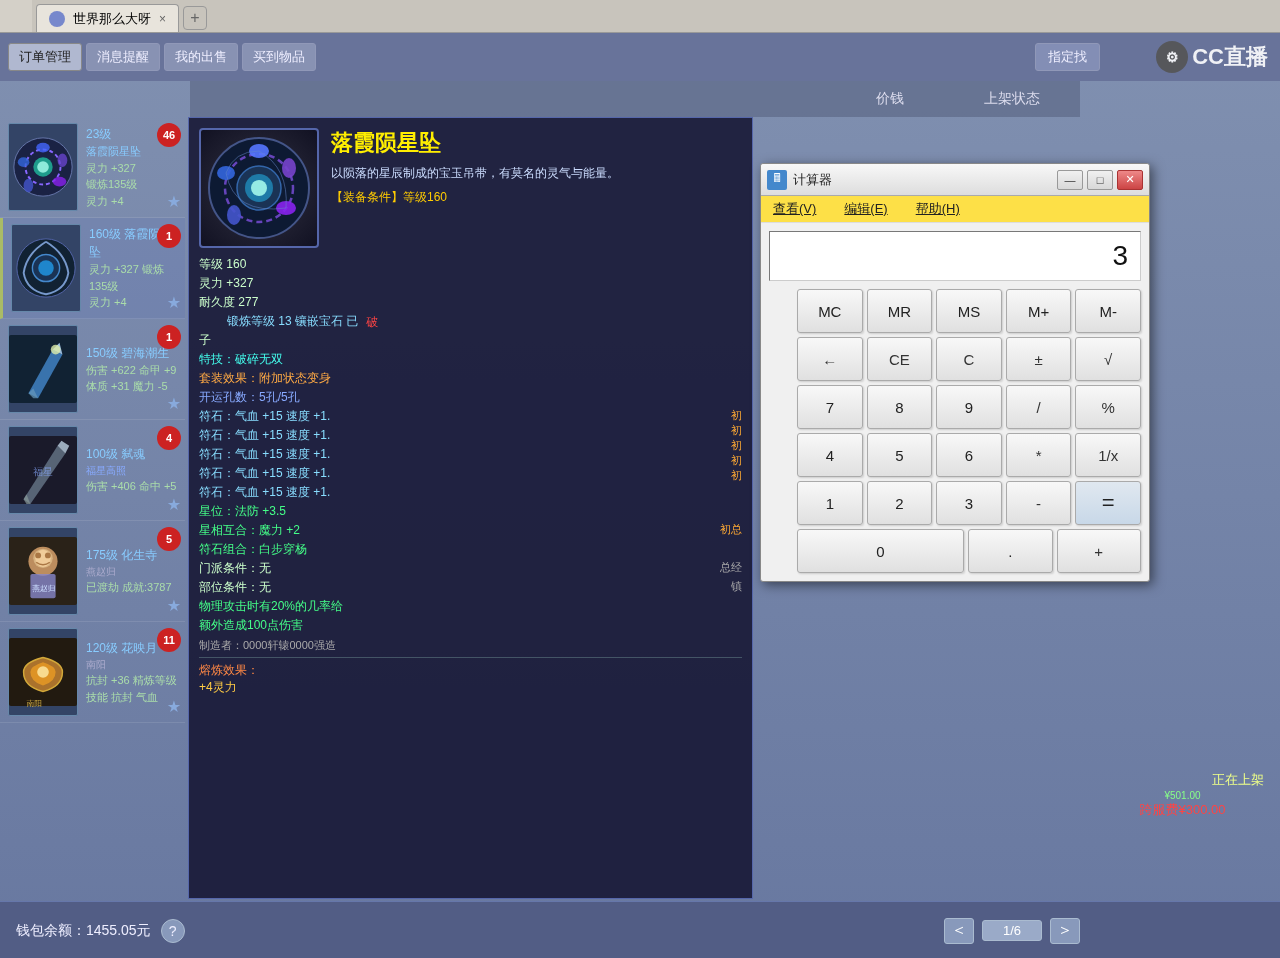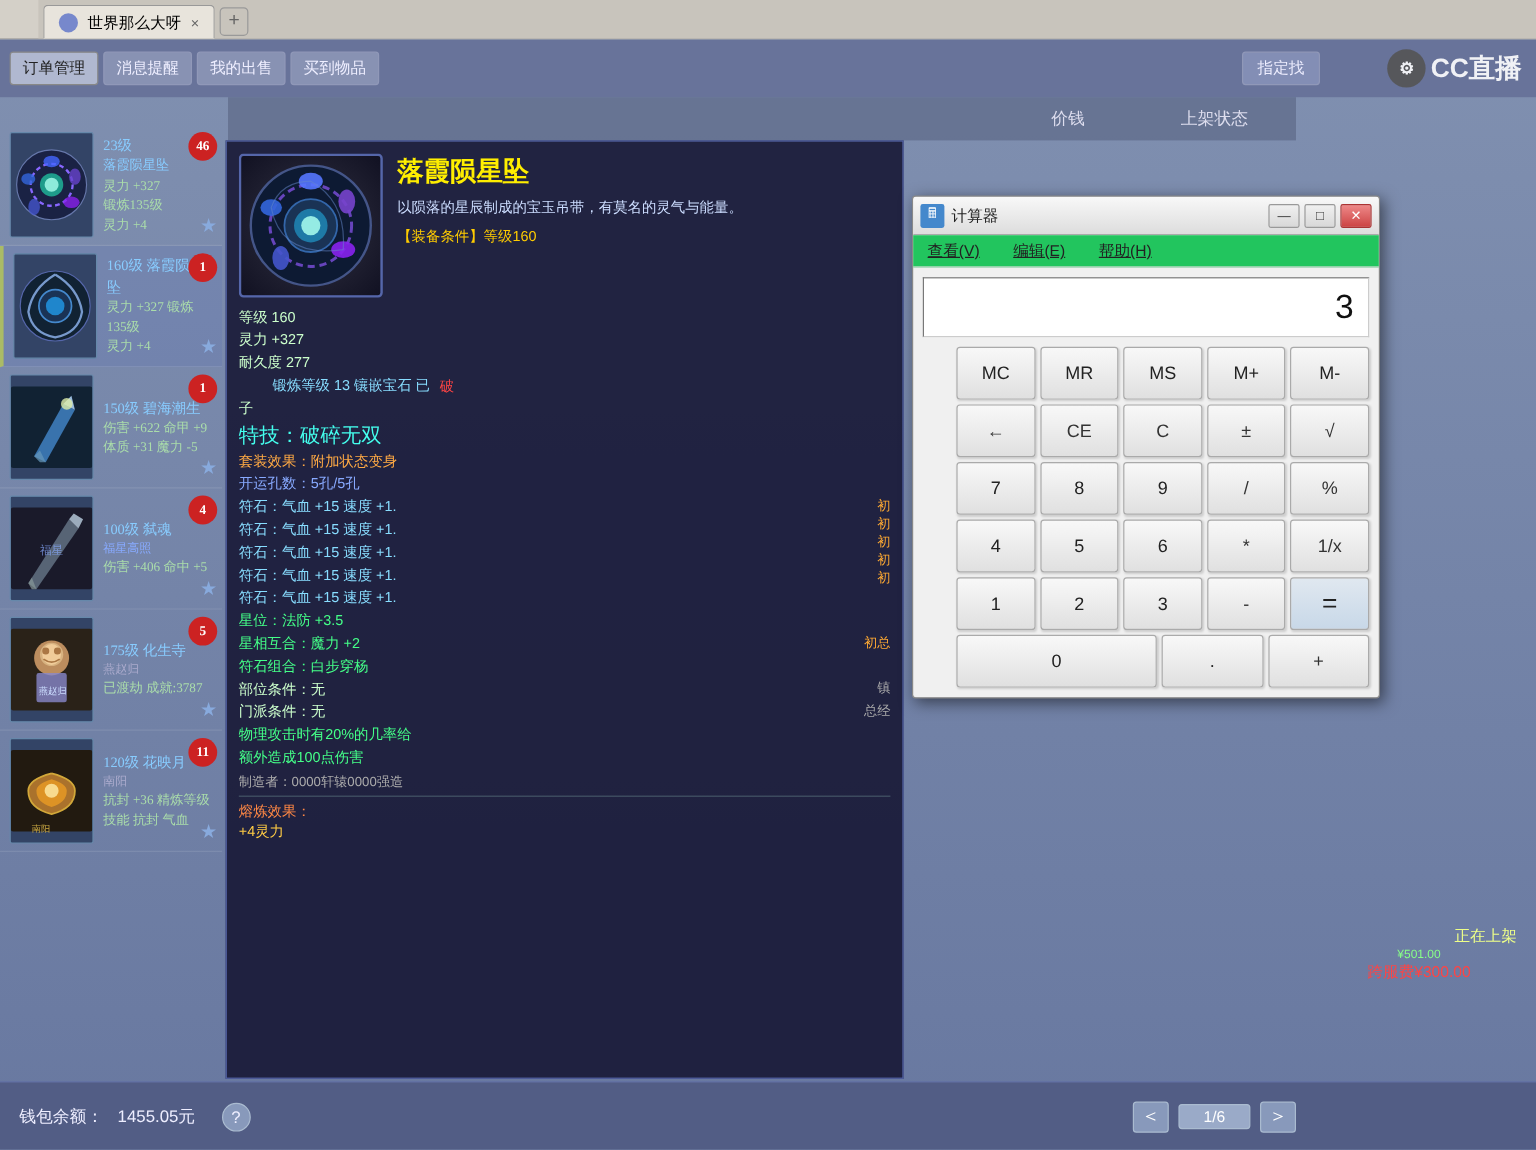--- a/index.html
+++ b/index.html
@@ -156,26 +156,25 @@
       gap: 80px;
       padding-right: 40px;
       color: #dde;
       font-size: 14px;
       background: rgba(80,90,120,0.5);
     }
 
     
     .sidebar {
       position: absolute;
-      top: 71px;
+      top: 84px;
       left: 0;
       width: 185px;
       bottom: 60px;
       overflow-y: auto;
-      font-family: Liberation Serif, serif;
     }
 
     .sidebar-item {
       display: flex;
       align-items: center;
       padding: 6px 8px;
       border-bottom: 1px solid rgba(255,255,255,0.1);
       cursor: pointer;
       position: relative;
     }
@@ -252,21 +251,21 @@
       font-size: 12px;
       margin-bottom: 4px;
     }
     .tooltip-stat {
       color: #ccffcc;
       font-size: 12px;
       margin-bottom: 2px;
     }
     .tooltip-special {
       color: #44ffee;
-      font-size: 17px;
+      font-size: 12px;
       margin-bottom: 2px;
     }
     .tooltip-gem {
       color: #88ddff;
       font-size: 12px;
       margin-bottom: 2px;
     }
     .tooltip-set {
       color: #ffaa44;
       font-size: 12px;
@@ -344,21 +343,20 @@
       position: absolute;
       bottom: 0;
       left: 0;
       right: 0;
       height: 58px;
       background: rgba(80, 90, 130, 0.9);
       display: flex;
       align-items: center;
       padding: 0 16px;
       border-top: 1px solid #6677aa;
-      gap: 12px;
     }
     .wallet {
       color: #eef;
       font-size: 14px;
     }
     .help-btn {
       width: 24px; height: 24px;
       border-radius: 50%;
       background: #8899bb;
       border: 1px solid #aabbd0;
@@ -445,21 +443,21 @@
     .calc-win-btn.close-btn {
       background: linear-gradient(180deg, #e88, #c44);
       color: white;
       border-color: #a33;
     }
 
     
     .calc-menubar {
       display: flex;
       padding: 2px 8px;
-      background: #22c55e;
+      background: #fde047;
       border-bottom: 1px solid #ddd;
       gap: 20px;
     }
     .calc-menu-item {
       font-size: 13px;
       color: #222;
       cursor: pointer;
       padding: 2px 4px;
       text-decoration: underline;
     }
@@ -735,26 +733,26 @@
         <div>初</div>
       </div>
     </div>
     <div class="tooltip-green">星位：法防  +3.5</div>
     <div style="display:flex; justify-content:space-between;">
       <div class="tooltip-green">星相互合：魔力  +2</div>
       <div style="color:#ffaa33; font-size:11px;margin-left:22px;">初总</div>
     </div>
     <div class="tooltip-green">符石组合：白步穿杨</div>
     <div style="display:flex; justify-content:space-between;">
+      <div class="tooltip-stat">门派条件：无</div>
+      <div style="color:#aaaaaa; font-size:11px;">总经</div>
+    </div>
+    <div style="display:flex; justify-content:space-between;">
       <div class="tooltip-stat">部位条件：无</div>
       <div style="color:#aaaaaa; font-size:11px;">镇</div>
-    </div>
-    <div style="display:flex; justify-content:space-between;">
-      <div class="tooltip-stat">门派条件：无</div>
-      <div style="color:#aaaaaa; font-size:11px;">总经</div>
     </div>
     <div class="tooltip-green">物理攻击时有20%的几率给</div>
     <div class="tooltip-green">额外造成100点伤害</div>
     <div class="tooltip-maker">制造者：0000轩辕0000强造</div>
     <div class="tooltip-divider"></div>
     <div class="tooltip-refine">熔炼效果：</div>
     <div class="tooltip-refine-val">+4灵力</div>
   </div>
 
   <div class="right-panel">

